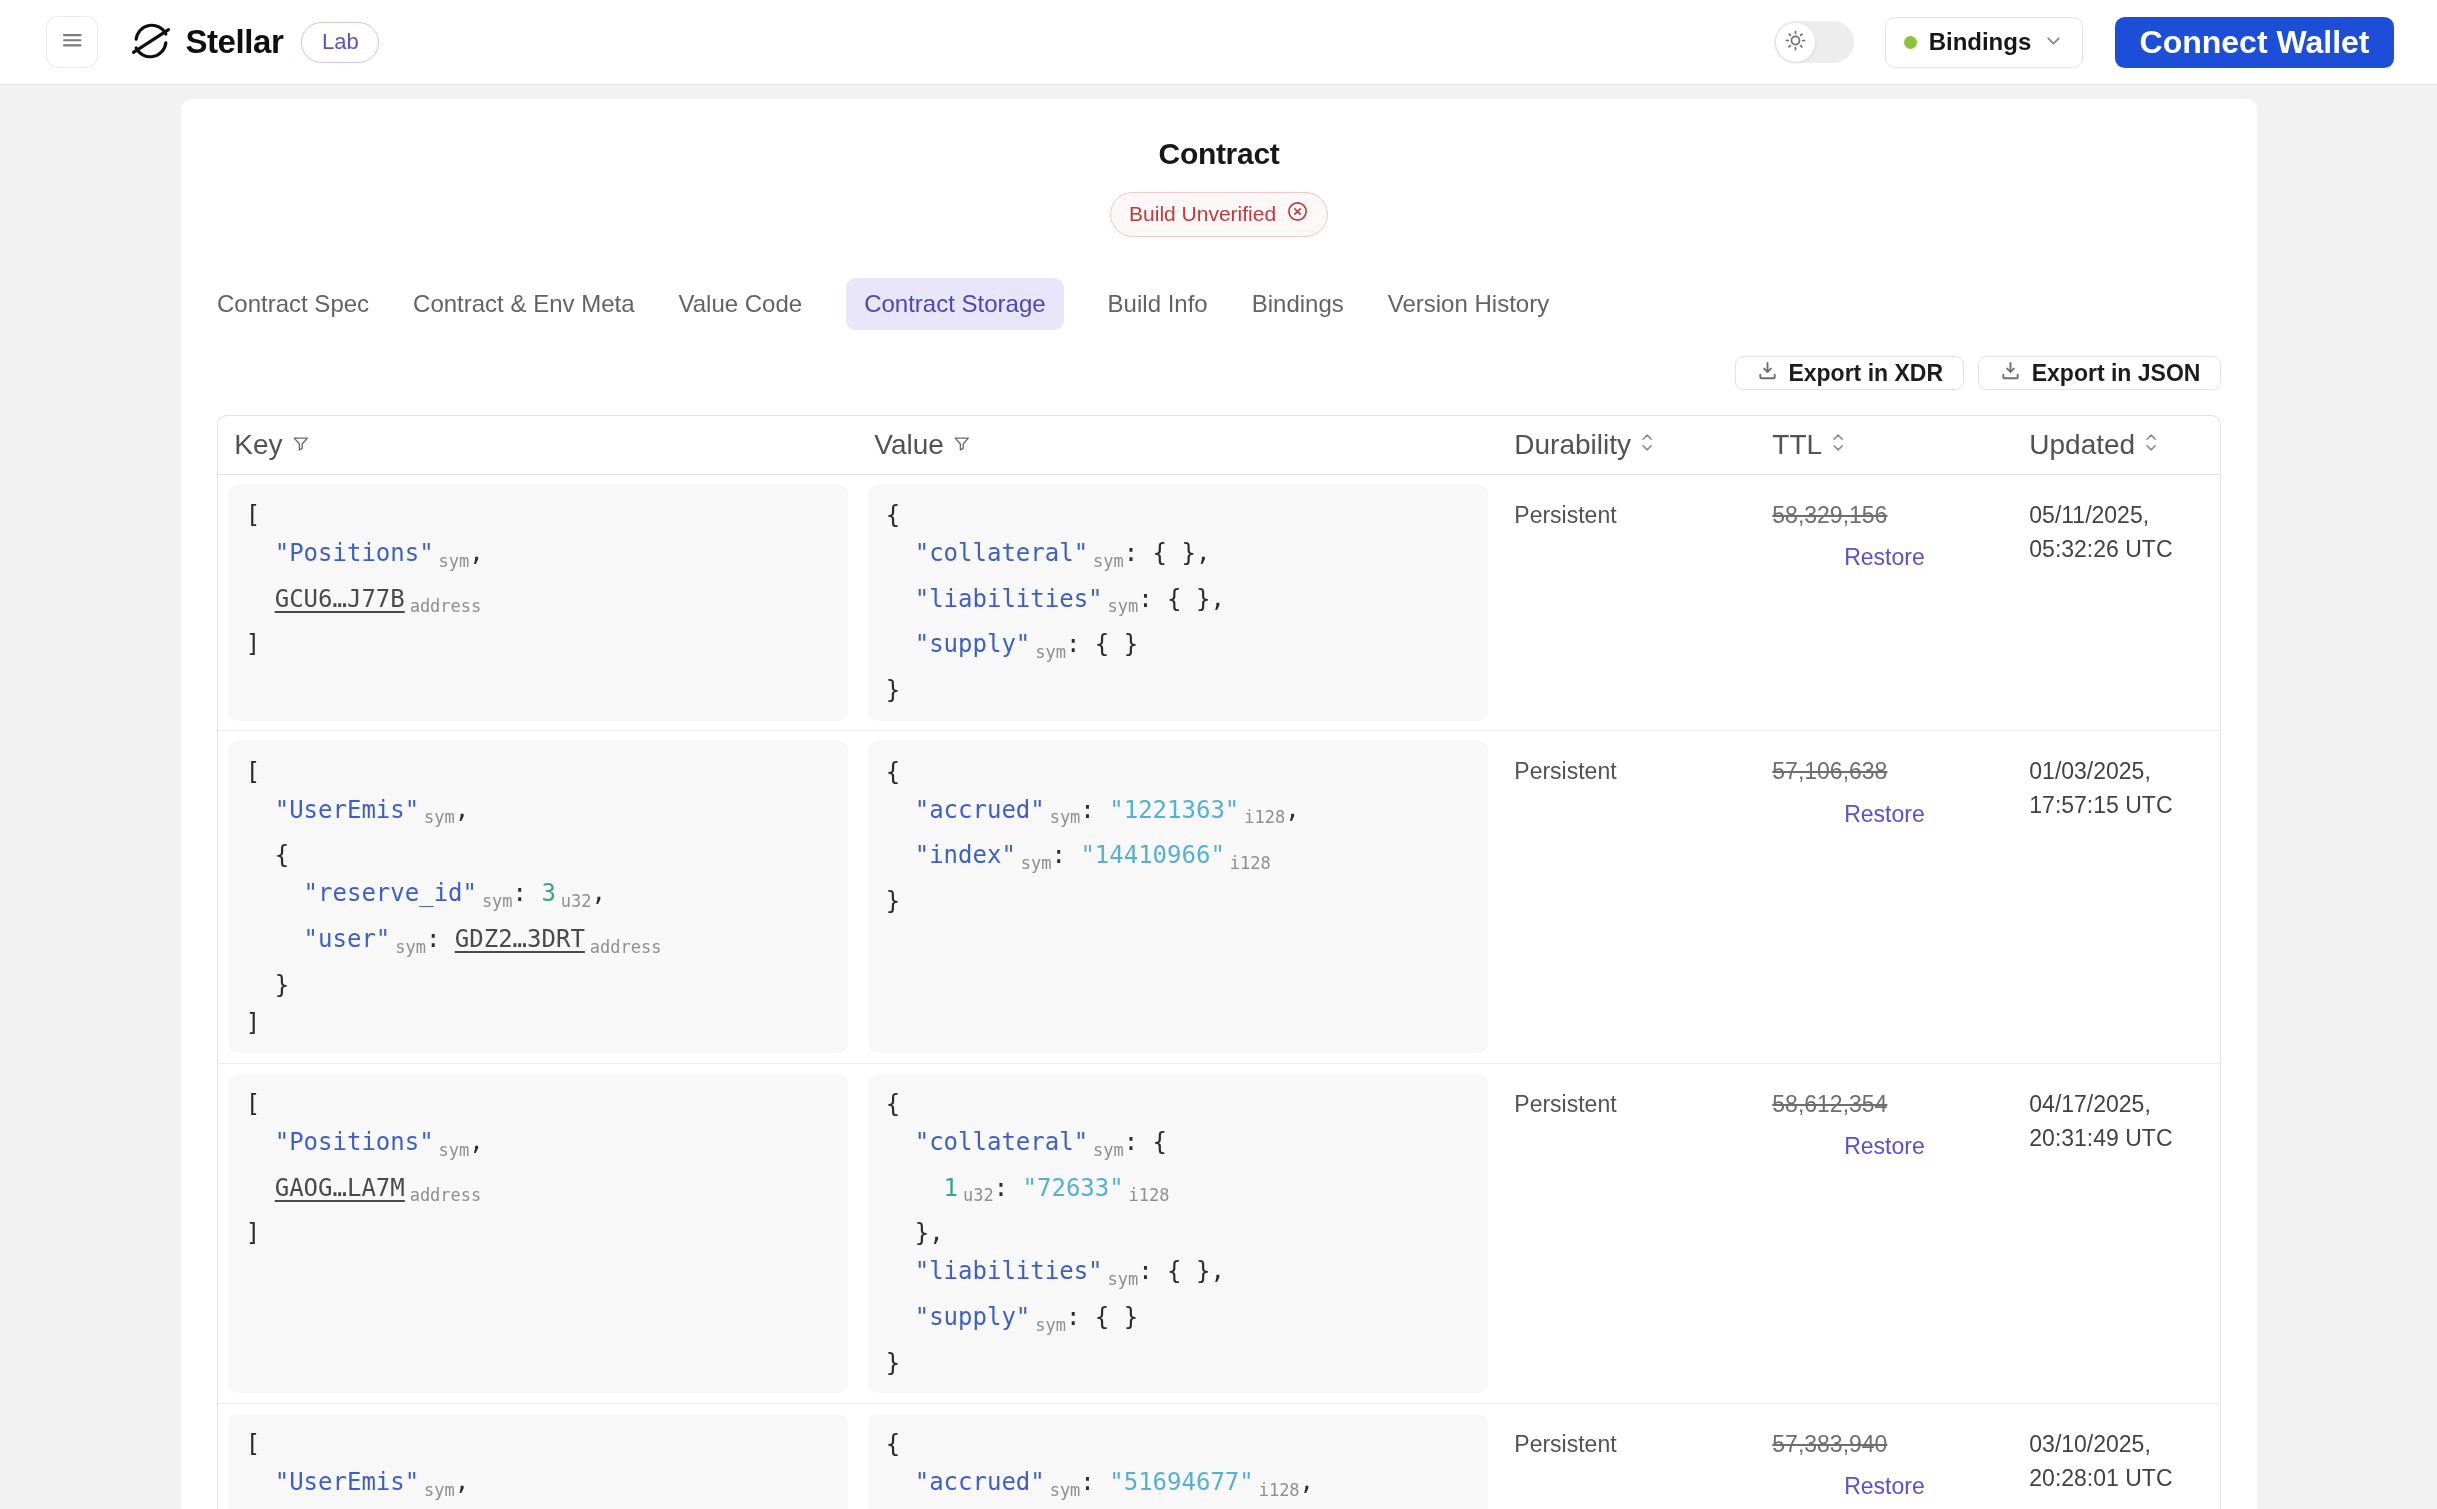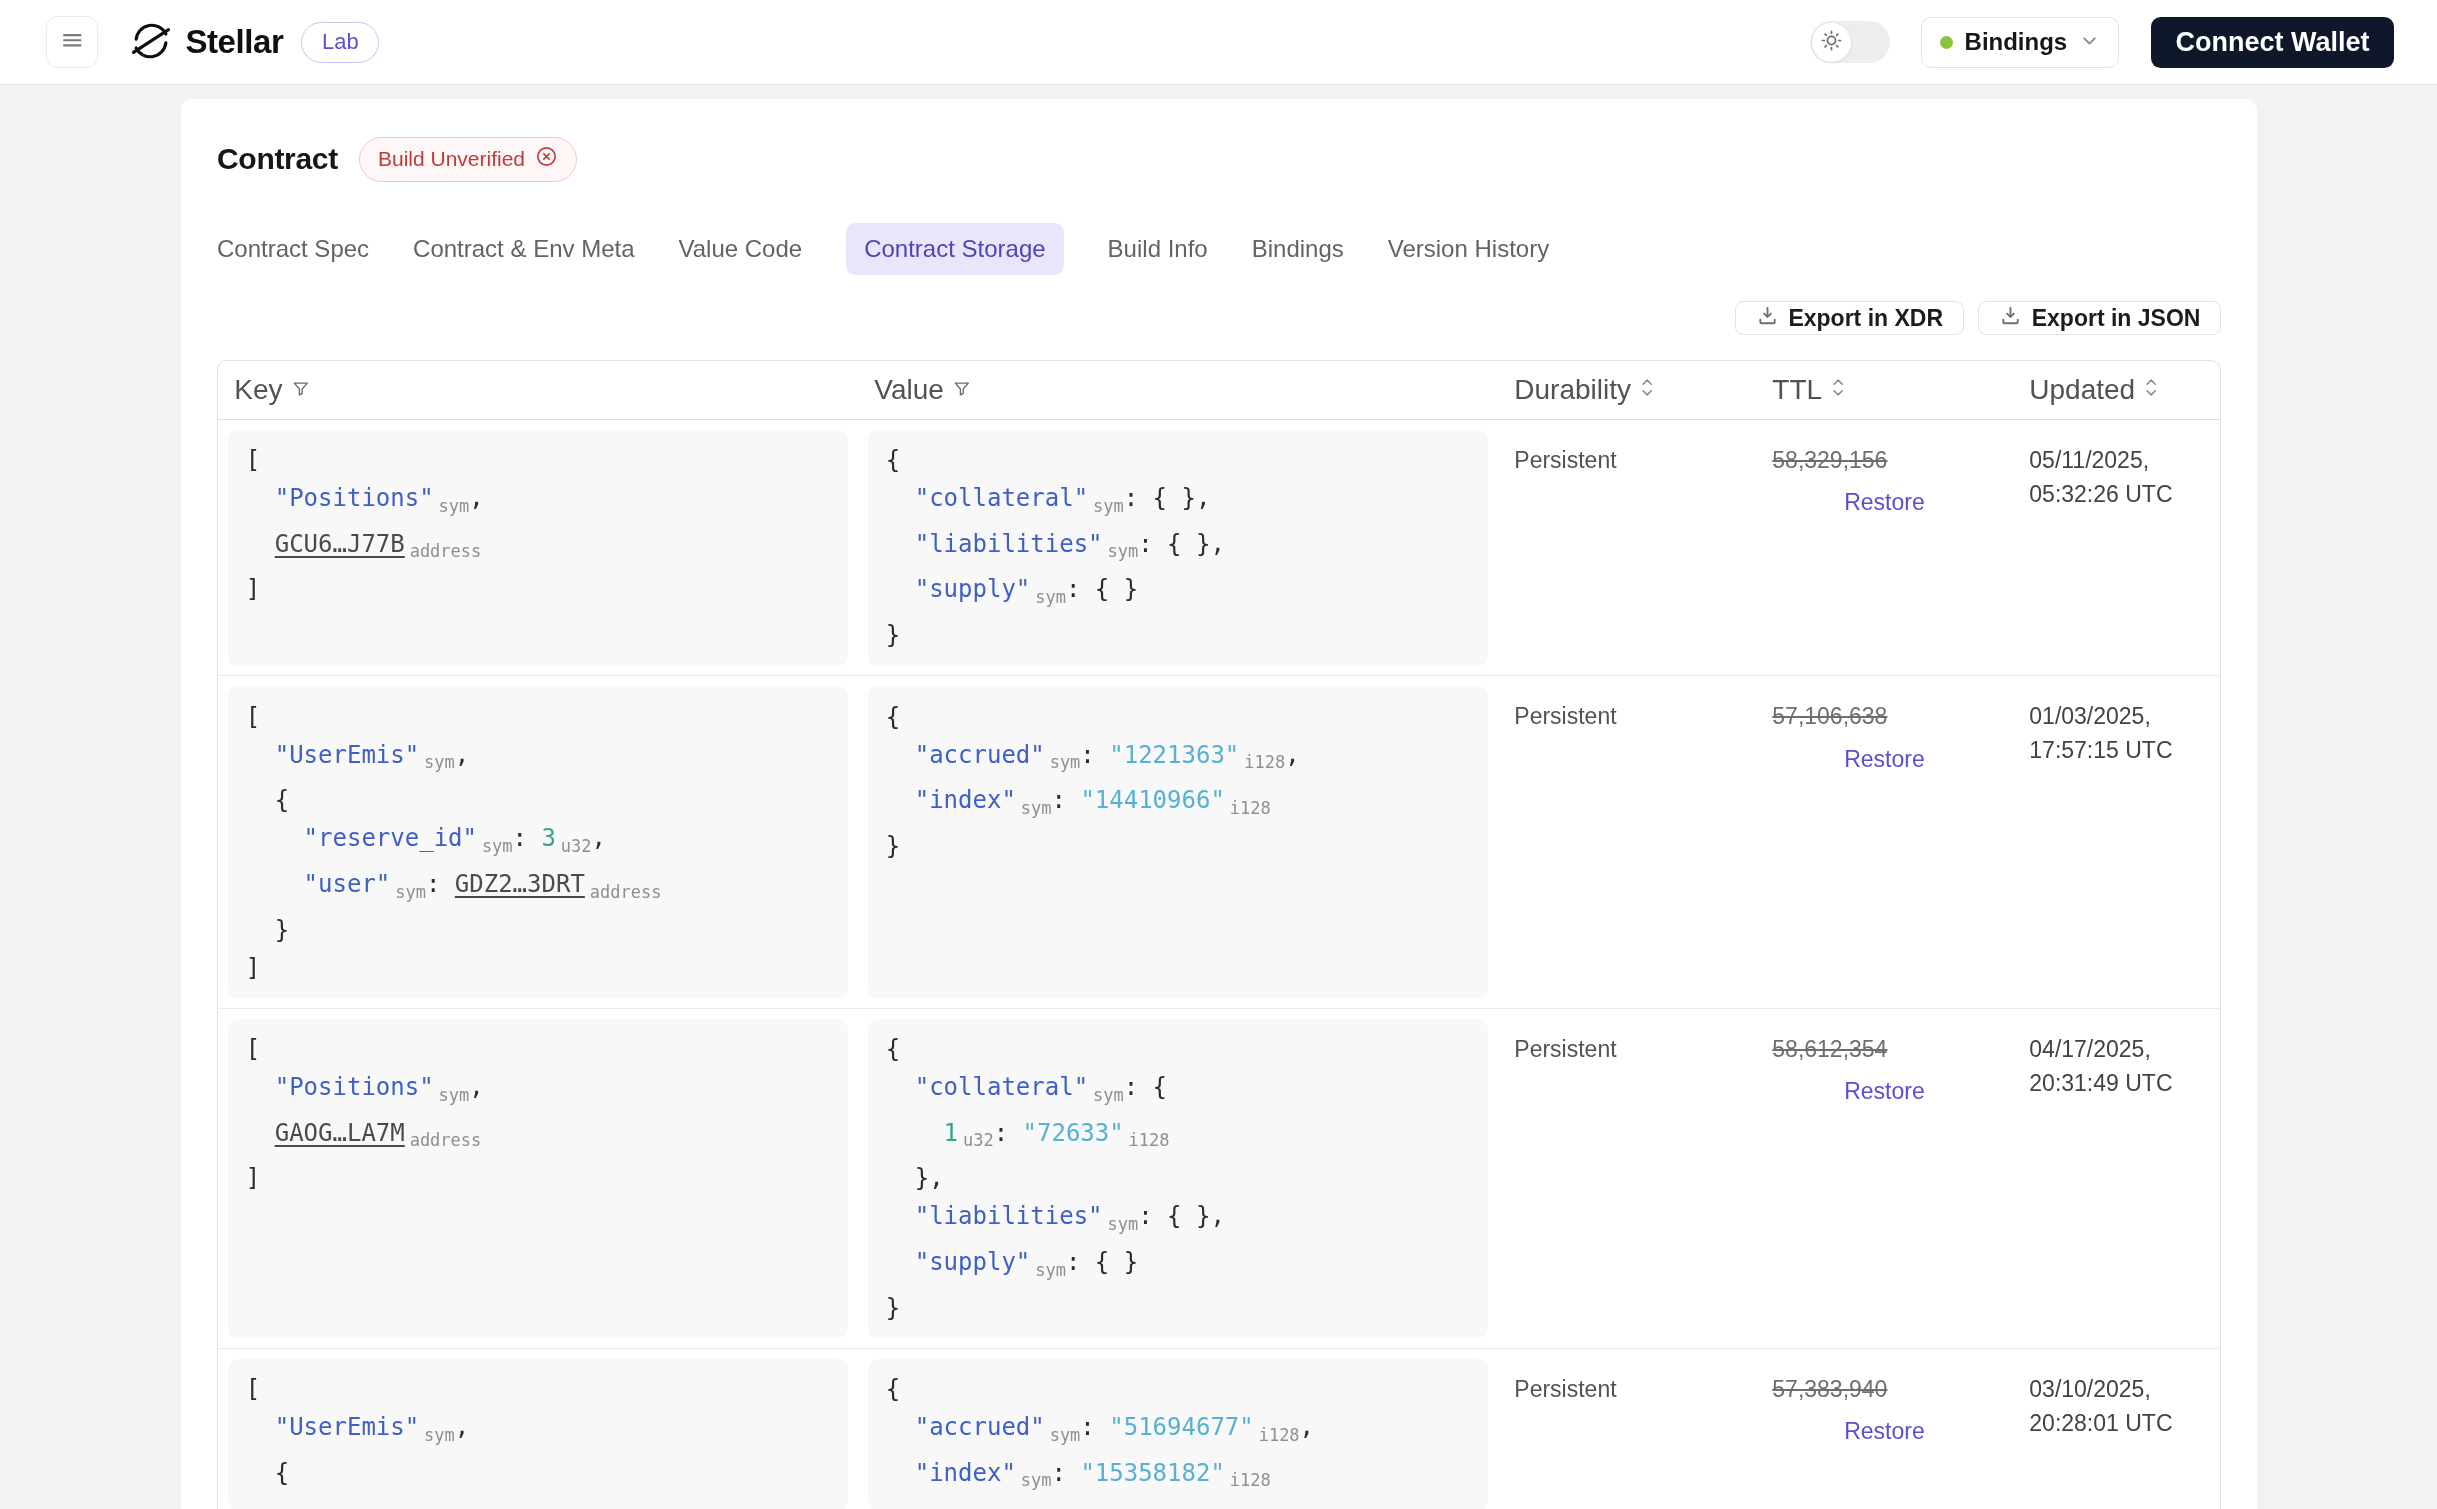--- a/index.html
+++ b/index.html
@@ -16,28 +16,28 @@
   .lab-badge { border:1.2px solid #c9c2f2; color:#5d51c9; border-radius:816px;
     padding:6.5px 19.6px; font-size:22px; font-weight:500; margin-left:4.9px; background:#fff; }
   .appbar-spacer { flex:1; }
   .theme-toggle { width:80px; height:42px; background:#ededed; border-radius:816px; position:relative; cursor:pointer; }
   .theme-knob { position:absolute; left:1.6px; top:1.6px; width:39px; height:39px; border-radius:50%;
     background:#fff; box-shadow:0 0.8px 2.5px rgba(0,0,0,.12); display:flex; align-items:center; justify-content:center; }
   .network-select { display:flex; align-items:center; gap:11.4px; border:1.2px solid #e2e2e2; border-radius:9.8px;
     background:#fff; padding:0 18px; height:51px; cursor:pointer; margin-left:9.8px; }
   .network-dot { width:13px; height:13px; border-radius:50%; background:#8ac43c; }
   .network-label { font-size:24px; font-weight:700; color:#171717; }
-  .wallet-btn { height:51px; background:#0f172a; color:#fff; border:none; border-radius:9.8px;
-    padding:0 24.5px; font-size:27px; font-weight:700; cursor:pointer; margin-left:11.4px;
+  .wallet-btn { height:51px; background:#1d4ed8; color:#fff; border:none; border-radius:9.8px;
+    padding:0 24.5px; font-size:32px; font-weight:700; cursor:pointer; margin-left:11.4px;
     font-family:inherit; }
 
   
   .card { margin:14px 181px 0 181px; background:#fff; border-radius:11.4px 11.4px 0 0;
     padding:38px 36px 0 36px; height:1411px; }
-  .title-row { display:flex; align-items:center; gap:21px; }
+  .title-row { display:flex; align-items:center; gap:21px;flex-direction:column; }
   .page-title { font-size:30px; font-weight:700; color:#171717; letter-spacing:-0.3px; }
   .status-badge { display:flex; align-items:center; gap:9.8px; border:1.2px solid #f1c8c8; background:#fdf7f7;
     color:#c13a3a; border-radius:816px; padding:7.4px 18px; font-size:21px; font-weight:500; }
 
   .tabs { display:flex; align-items:center; gap:44px; margin-top:41px; }
   .tab { font-size:24px; color:#636363; padding:12.3px 0; border-radius:9.8px; cursor:pointer; white-space:nowrap; background:transparent; border:none; font-family:inherit; }
   .tab.active { background:#e9e5fa; color:#4f46b5; padding:12.3px 18px; }
 
   .export-row { display:flex; justify-content:flex-end; gap:14.7px; margin-top:26px; }
   .export-btn { display:flex; align-items:center; gap:9.8px; border:1.2px solid #e2e2e2; background:#fff;

